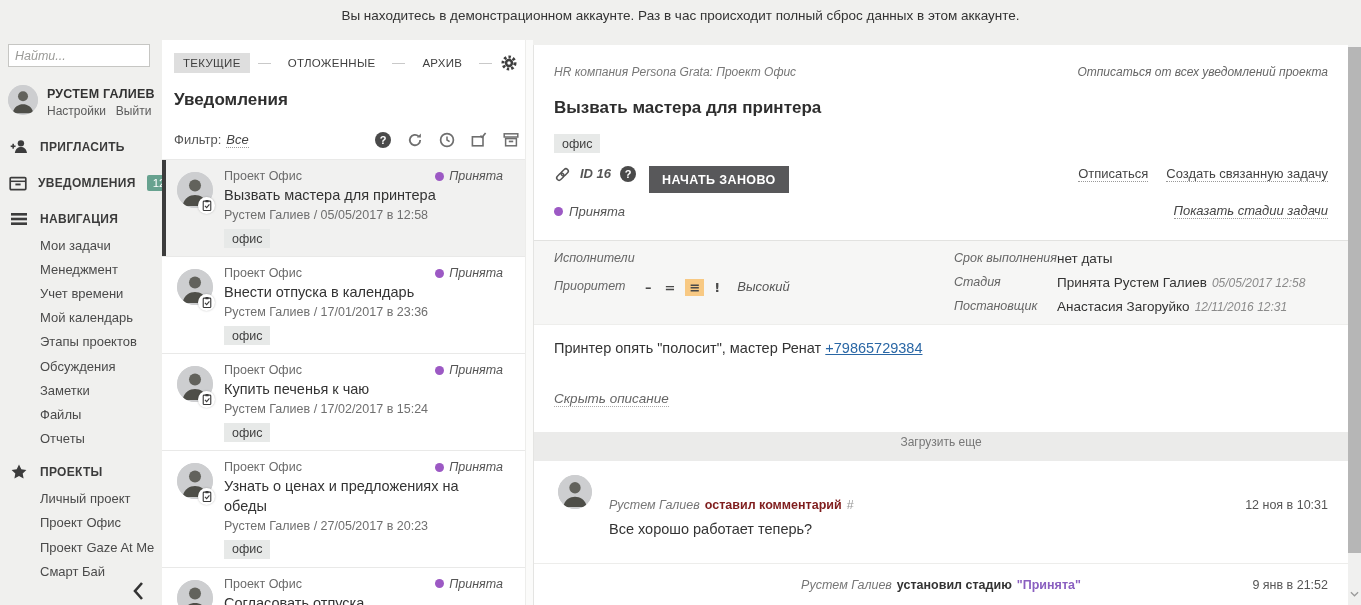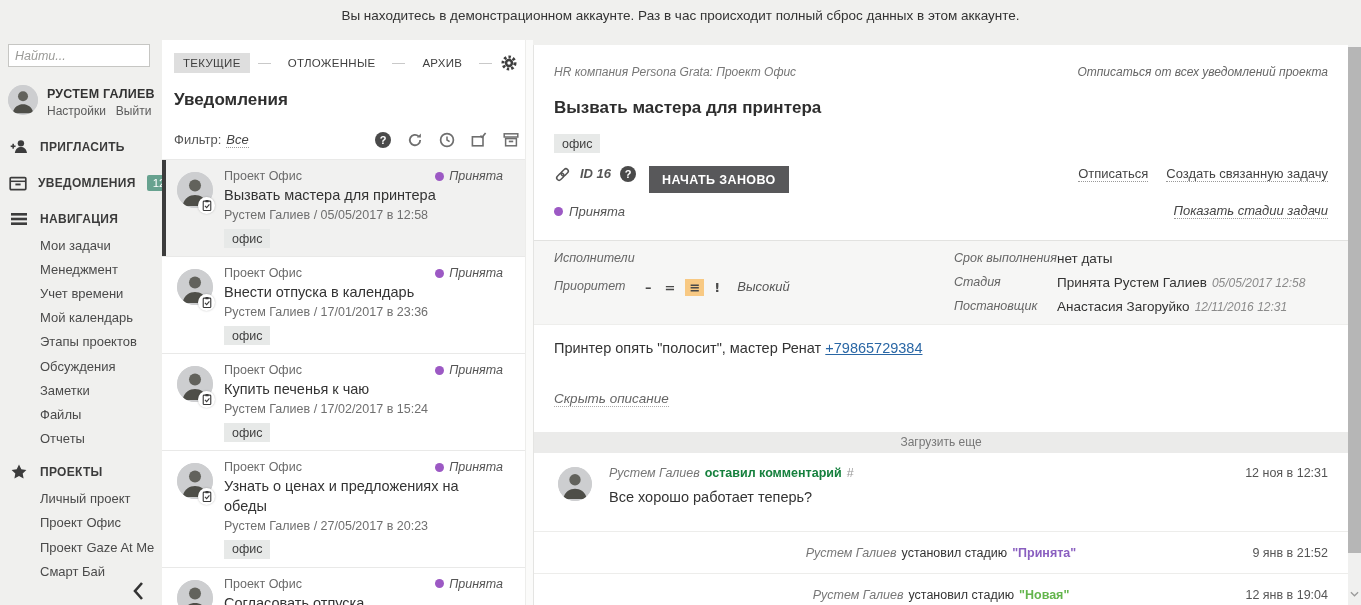--- a/index.html
+++ b/index.html
@@ -94,34 +94,34 @@
   .prio span{ font-size:13px; font-weight:bold; color:#4a4a4a; cursor:pointer; line-height:1; padding:2px 3px; }
   .prio .hl{ background:var(--priority_highlight); padding:2px 4px; }
   .prio-val{ font-size:13px; font-style:italic; color:#555; margin-left:14px; }
   .d-right{ flex:1; display:grid; grid-template-columns:103px 1fr; row-gap:9px; align-content:start; }
   .d-val{ font-size:13.5px; color:#333; }
   .d-date{ font-size:12px; font-style:italic; color:#8a8a8a; margin-left:5px; }
   .desc{ padding:15px 20px 0; font-size:14.5px; color:#333; }
   .desc a{ color:var(--link_blue); text-decoration:underline; cursor:pointer; }
   .hide-desc{ display:inline-block; margin:35px 0 0 20px; font-size:13.5px; font-style:italic; color:#666;
     border-bottom:1px dotted #aaa; cursor:pointer; }
-  .load-more{ margin-top:25px; height:21px; background:#ebebea; text-align:center; font-size:12px; color:#777;
+  .load-more{ margin-top:25px; height:29px; background:#ebebea; text-align:center; font-size:12px; color:#777;
     line-height:21px; cursor:pointer; }
   .comment{ position:relative; padding:13px 20px 26px 75px; }
   .comment .avatar{ position:absolute; left:24px; top:14px; width:34px; height:34px; }
   .c-head{ display:flex; font-size:12.5px; align-items:baseline; }
   .c-author{ font-style:italic; color:#777; }
-  .c-action{ font-weight:bold; color:#15803d; margin-left:5px; }
+  .c-action{ font-weight:bold; color:#7f1d1d; margin-left:5px;margin-top:24px; }
   .c-hash{ color:#999; margin-left:5px; }
   .c-date{ margin-left:auto; color:#555; }
   .c-text{ margin-top:9px; font-size:14.5px; color:#333; }
   .event{ position:relative; height:42px; border-top:1px solid #ededeb; display:flex; align-items:center; justify-content:center;
     font-size:12.5px; }
   .e-author{ font-style:italic; color:#777; }
-  .e-action{ font-weight:normal; color:#333; margin-left:5px; }
+  .e-action{ font-weight:bold; color:#333; margin-left:5px; }
   .e-stage{ font-weight:bold; margin-left:5px; }
   .e-stage.purple{ color:var(--stage_purple); }
   .e-stage.green{ color:var(--stage_green); }
   .e-date{ position:absolute; right:20px; color:#555; }
 
   
   .vscroll{ position:absolute; right:0; top:45px; bottom:0; width:13px; background:#f0f0ef; }
   .vthumb{ position:absolute; top:2px; left:0; width:13px; height:506px; background:#b6b6b6; }
   .varrow{ position:absolute; bottom:4px; left:2px; }
 </style>
@@ -474,21 +474,21 @@
       <svg viewBox="0 0 36 36" width="34" height="34">
           <circle cx="18" cy="18" r="18" fill="#cdced0"></circle>
           <circle cx="18" cy="13.5" r="6" fill="#62625c"></circle>
           <path d="M5.5 34c1.2-8 7.5-11 12.5-11s11.3 3 12.5 11z" fill="#4e4e48"></path>
         </svg>
     </span>
     <div class="c-head">
       <span class="c-author">Рустем Галиев</span>
       <span class="c-action">оставил комментарий</span>
       <span class="c-hash">#</span>
-      <span class="c-date">12 ноя в 12:31</span>
+      <span class="c-date">12 ноя в 10:31</span>
     </div>
     <div class="c-text">Все хорошо работает теперь?</div>
   </div>
 
   <div class="event">
     <span class="e-author">Рустем Галиев</span>
     <span class="e-action">установил стадию</span>
     <span class="e-stage purple">"Принята"</span>
     <span class="e-date">9 янв в 21:52</span>
   </div>

